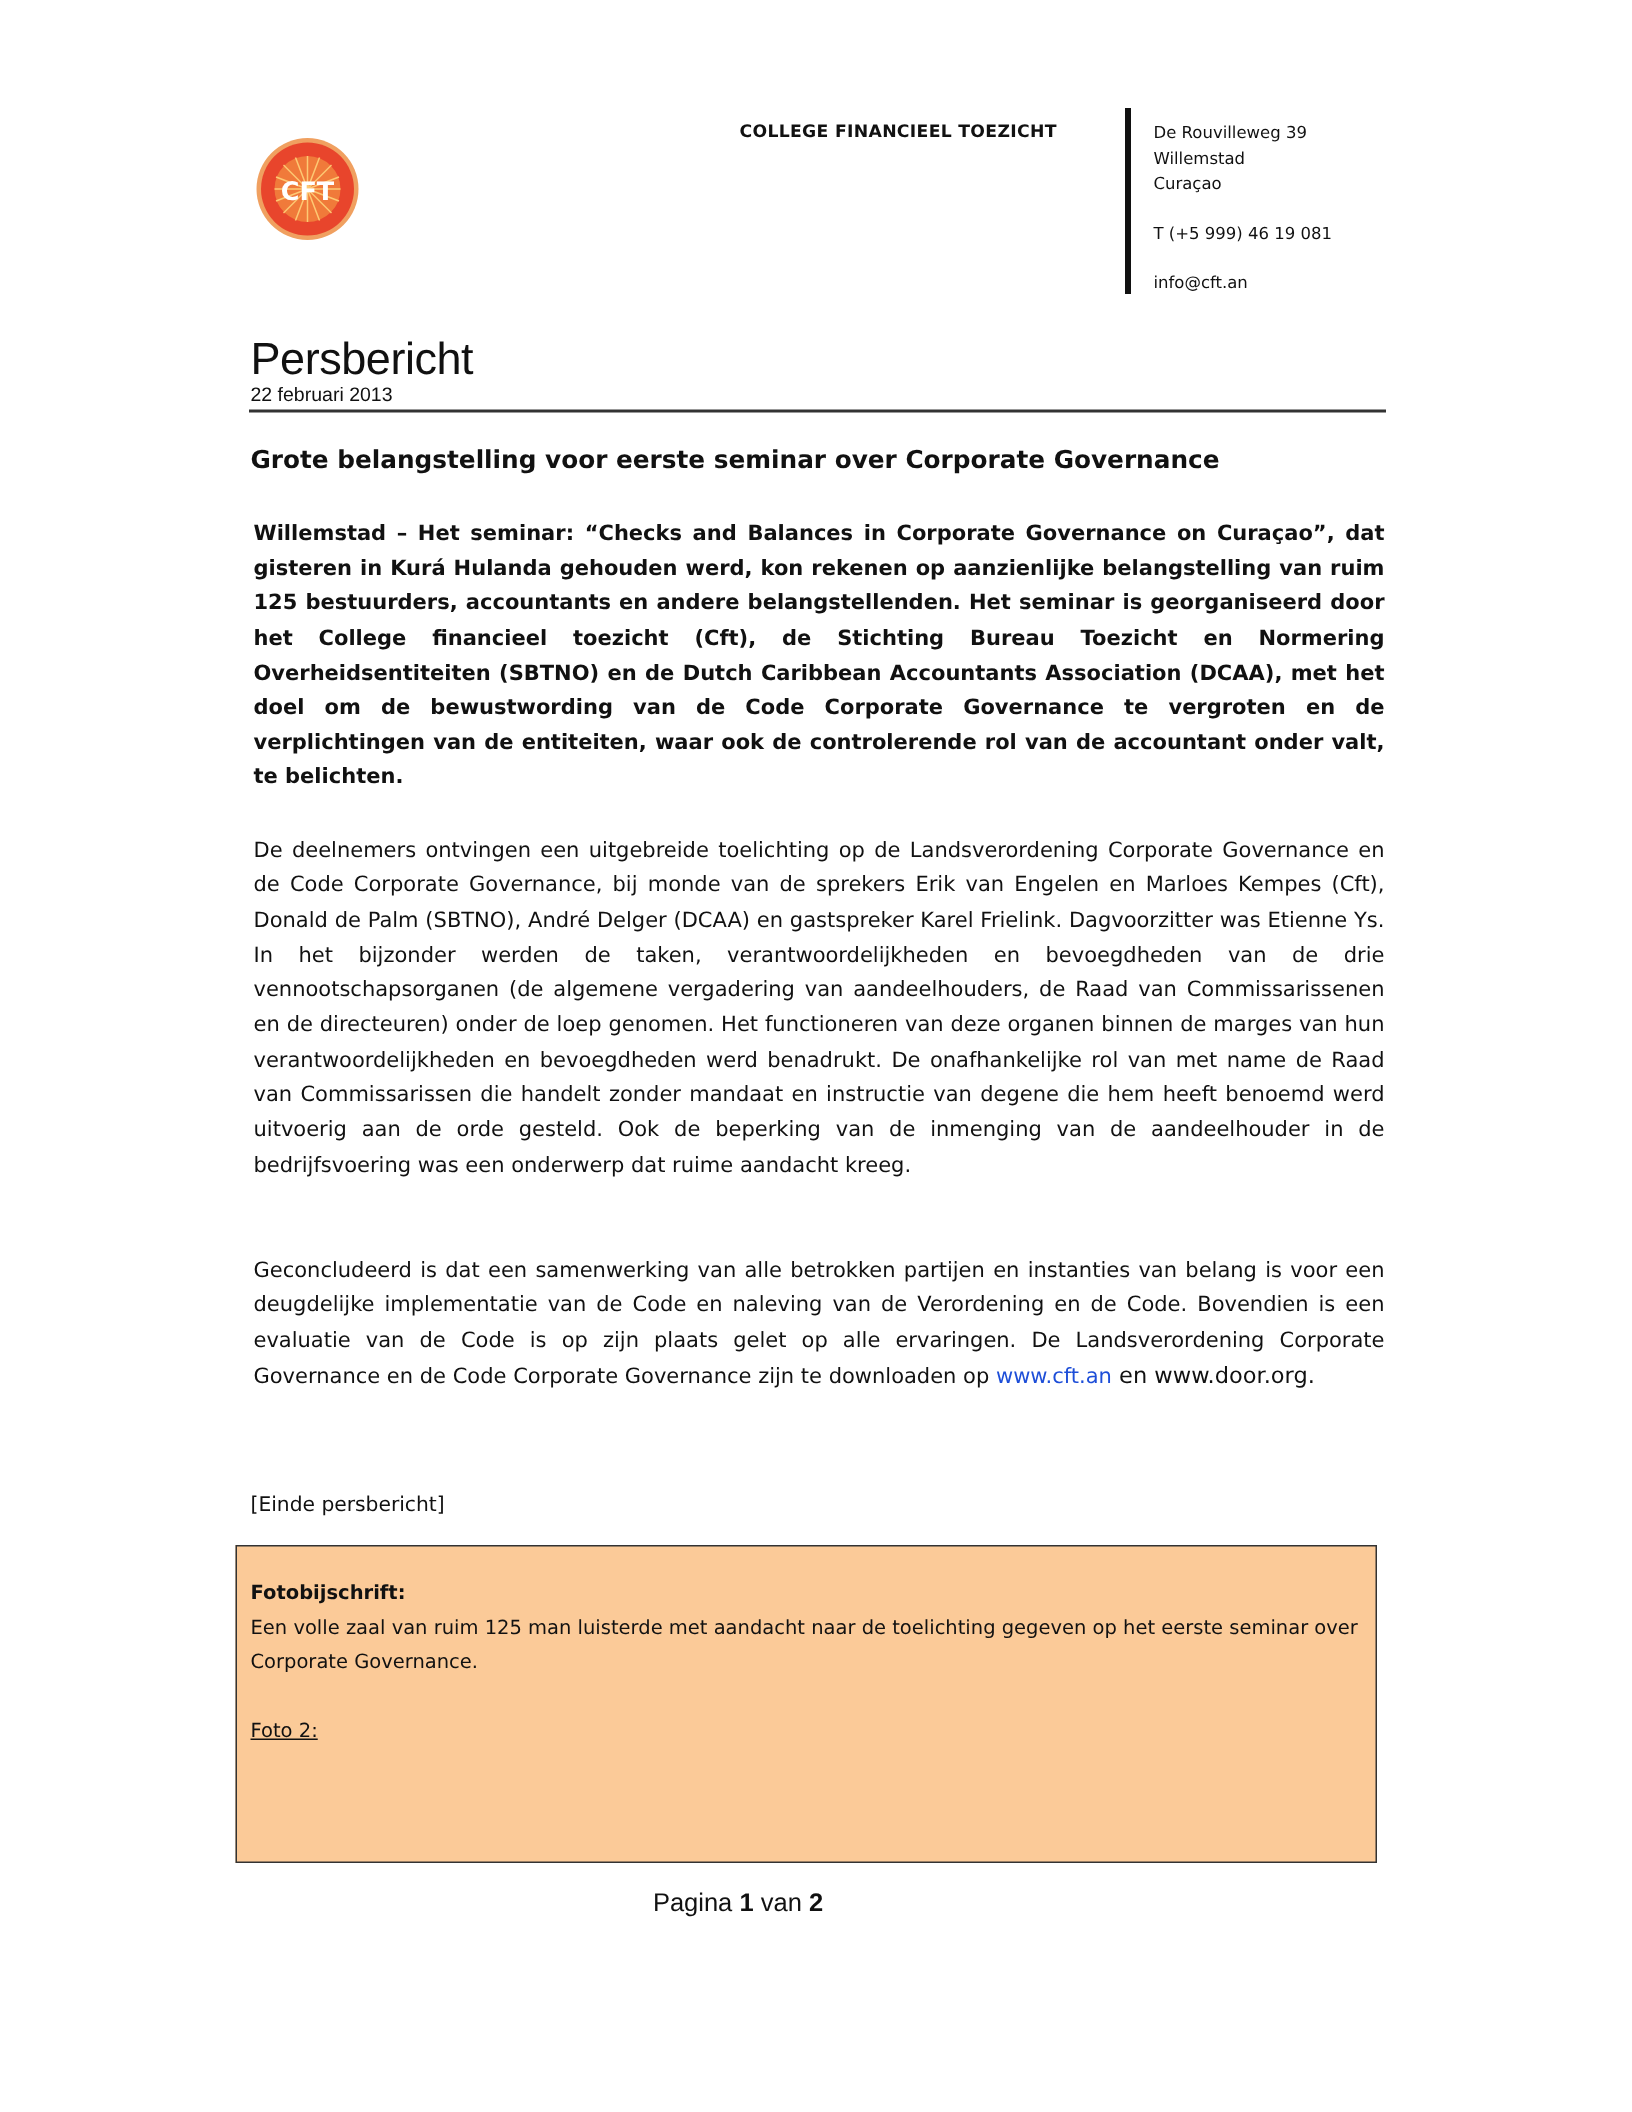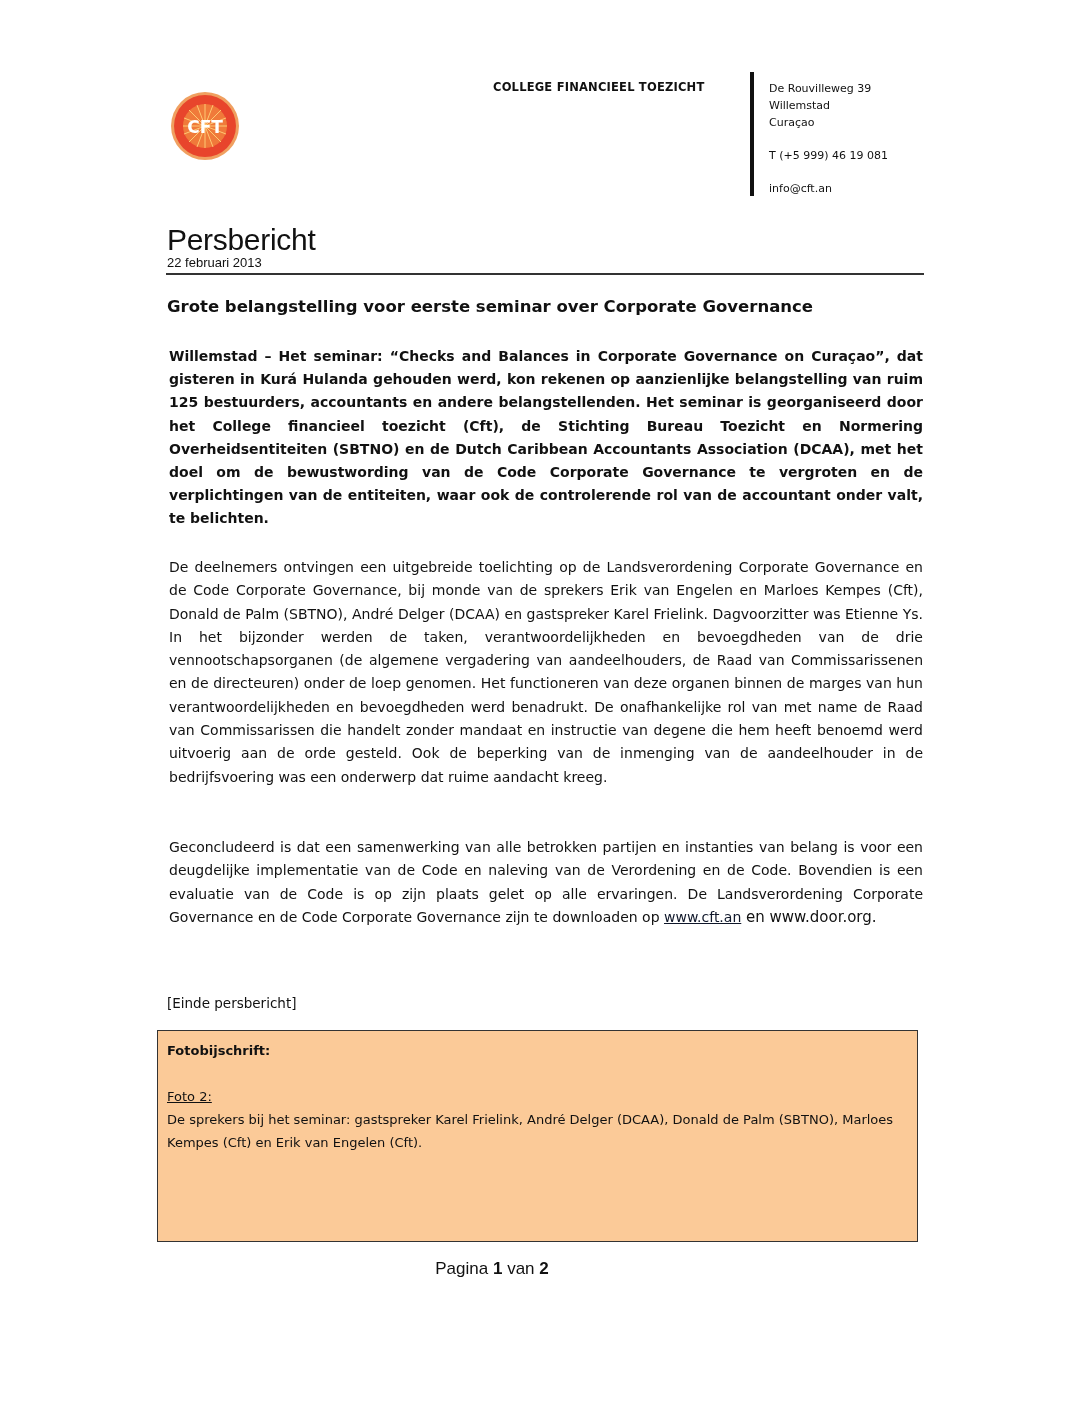--- a/index.html
+++ b/index.html
@@ -13,25 +13,25 @@
   .addr div { white-space: nowrap; }
   .addr .gap { height: 16px; }
   .title { left: 167px; top: 223px; font-size: 30px; font-family: "Liberation Sans", sans-serif; font-weight: normal; letter-spacing: -0.3px; }
   .date { left: 167px; top: 255px; font-size: 13px; font-family: "Liberation Sans", sans-serif; }
   .rule { left: 166px; top: 273px; width: 758px; height: 2px; background: #333; }
   .headline { left: 167px; top: 297px; font-size: 16.5px; font-weight: bold; }
   .para { left: 169px; width: 754px; font-size: 14px; line-height: 23.3px; text-align: justify; }
   .lead { top: 345px; font-weight: bold; font-size: 14px; line-height: 23.2px; }
   .p2 { top: 556px; }
   .p3 { top: 836px; }
-  .p3 a { color: #0f172a; text-decoration: underline; }
+  .p3 a { color: #1d4ed8; }
   .p3 .plain { font-size: 15px; }
   .end { left: 167px; top: 995px; font-size: 13.5px; }
   .caption-box { left: 157px; top: 1030px; width: 761px; height: 212px; background: #fbca98;
-                 border: 1.5px solid #333; box-sizing: border-box; padding: 8px 9px; font-size: 13px; line-height: 23px; }
+                 border: 1.5px solid #333; box-sizing: border-box; padding: 20px 9px; font-size: 13px; line-height: 23px; }
   .caption-box .lbl { font-weight: bold; }
   .caption-box .u { text-decoration: underline; }
   .caption-box .sp { height: 23px; }
   .footer { left: 0; width: 984px; top: 1259px; text-align: center; font-size: 17px; font-family: "Liberation Sans", sans-serif; }
   .footer b { font-weight: bold; }
 </style>
 </head>
 <body>
 
 <div class="abs logo">
@@ -76,20 +76,20 @@
 <div class="abs para p2">De deelnemers ontvingen een uitgebreide toelichting op de Landsverordening Corporate Governance en de Code Corporate Governance, bij monde van de sprekers Erik van Engelen en Marloes Kempes (Cft), Donald de Palm (SBTNO), André Delger (DCAA) en gastspreker Karel Frielink. Dagvoorzitter was Etienne Ys. In het bijzonder werden de taken, verantwoordelijkheden en bevoegdheden van de drie vennootschapsorganen (de algemene vergadering van aandeelhouders, de Raad van Commissarissenen en de directeuren) onder de loep genomen. Het functioneren van deze organen binnen de marges van hun verantwoordelijkheden en bevoegdheden werd benadrukt. De onafhankelijke rol van met name de Raad van Commissarissen die handelt zonder mandaat en instructie van degene die hem heeft benoemd werd uitvoerig aan de orde gesteld. Ook de beperking van de inmenging van de aandeelhouder in de bedrijfsvoering was een onderwerp dat ruime aandacht kreeg.</div>
 <div class="abs para p3">
   <span>Geconcludeerd is dat een samenwerking van alle betrokken partijen en instanties van belang is voor een deugdelijke implementatie van de Code en naleving van de Verordening en de Code. Bovendien is een evaluatie van de Code is op zijn plaats gelet op alle ervaringen. De Landsverordening Corporate Governance en de Code Corporate Governance zijn te downloaden op</span>
   <a>www.cft.an</a><span class="plain"> en </span><span class="plain">www.door.org</span><span class="plain">.</span>
 </div>
 
 <div class="abs end">[Einde persbericht]</div>
 
 <div class="abs caption-box">
   <div class="lbl">Fotobijschrift:</div>
+  <div>Een volle zaal van ruim 125 man luisterde met aandacht naar de toelichting gegeven op het eerste seminar over Corporate Governance.</div>
   <div class="sp"></div>
   <div class="u">Foto 2:</div>
-  <div>De sprekers bij het seminar: gastspreker Karel Frielink, André Delger (DCAA), Donald de Palm (SBTNO), Marloes Kempes (Cft) en Erik van Engelen (Cft).</div>
 </div>
 
 <div class="abs footer">
   <span>Pagina </span><b>1</b><span> van </span><b>2</b>
 </div>
 
 </body></html>

